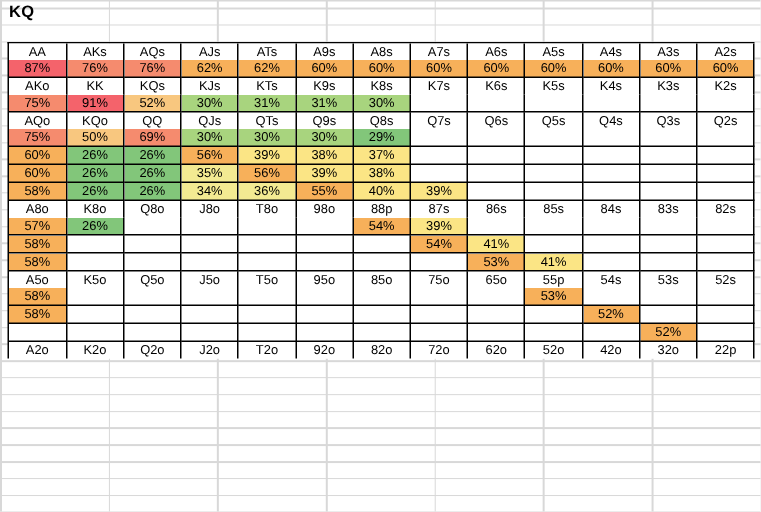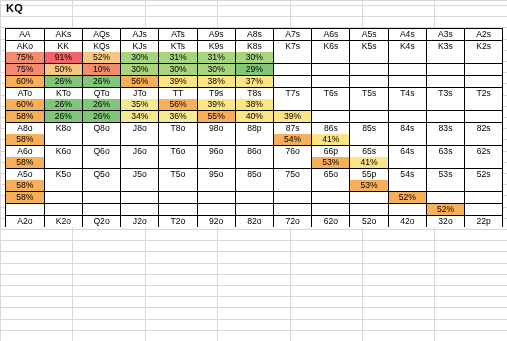--- a/index.html
+++ b/index.html
@@ -96,20 +96,35 @@
           <td class="hand">ATs</td>
           <td class="hand">A9s</td>
           <td class="hand">A8s</td>
           <td class="hand">A7s</td>
           <td class="hand">A6s</td>
           <td class="hand">A5s</td>
           <td class="hand">A4s</td>
           <td class="hand">A3s</td>
           <td class="hand">A2s</td>
         </tr>
+        <tr class="pctrow">
+          <td class="pct" style="background:#f4636b">87%</td>
+          <td class="pct" style="background:#f58b6e">76%</td>
+          <td class="pct" style="background:#f58b6e">76%</td>
+          <td class="pct" style="background:#f7b05a">62%</td>
+          <td class="pct" style="background:#f7b05a">62%</td>
+          <td class="pct" style="background:#f7b05a">60%</td>
+          <td class="pct" style="background:#f7b05a">60%</td>
+          <td class="pct" style="background:#f7b05a">60%</td>
+          <td class="pct" style="background:#f7b05a">60%</td>
+          <td class="pct" style="background:#f7b05a">60%</td>
+          <td class="pct" style="background:#f7b05a">60%</td>
+          <td class="pct" style="background:#f7b05a">60%</td>
+          <td class="pct" style="background:#f7b05a">60%</td>
+        </tr>
         <tr class="handrow">
           <td class="hand">AKo</td>
           <td class="hand">KK</td>
           <td class="hand">KQs</td>
           <td class="hand">KJs</td>
           <td class="hand">KTs</td>
           <td class="hand">K9s</td>
           <td class="hand">K8s</td>
           <td class="hand">K7s</td>
           <td class="hand">K6s</td>
@@ -126,24 +141,39 @@
           <td class="pct" style="background:#a8d47e">31%</td>
           <td class="pct" style="background:#a8d47e">31%</td>
           <td class="pct" style="background:#a8d47e">30%</td>
           <td class="pct" style="background:#ffffff"></td>
           <td class="pct" style="background:#ffffff"></td>
           <td class="pct" style="background:#ffffff"></td>
           <td class="pct" style="background:#ffffff"></td>
           <td class="pct" style="background:#ffffff"></td>
           <td class="pct" style="background:#ffffff"></td>
         </tr>
+        <tr class="handrow">
+          <td class="hand">AQo</td>
+          <td class="hand">KQo</td>
+          <td class="hand">QQ</td>
+          <td class="hand">QJs</td>
+          <td class="hand">QTs</td>
+          <td class="hand">Q9s</td>
+          <td class="hand">Q8s</td>
+          <td class="hand">Q7s</td>
+          <td class="hand">Q6s</td>
+          <td class="hand">Q5s</td>
+          <td class="hand">Q4s</td>
+          <td class="hand">Q3s</td>
+          <td class="hand">Q2s</td>
+        </tr>
         <tr class="pctrow">
           <td class="pct" style="background:#f58b6e">75%</td>
           <td class="pct" style="background:#f8c77f">50%</td>
-          <td class="pct" style="background:#f58b6e">10%</td>
+          <td class="pct" style="background:#f58b6e">69%</td>
           <td class="pct" style="background:#a8d47e">30%</td>
           <td class="pct" style="background:#a8d47e">30%</td>
           <td class="pct" style="background:#a8d47e">30%</td>
           <td class="pct" style="background:#82c67a">29%</td>
           <td class="pct" style="background:#ffffff"></td>
           <td class="pct" style="background:#ffffff"></td>
           <td class="pct" style="background:#ffffff"></td>
           <td class="pct" style="background:#ffffff"></td>
           <td class="pct" style="background:#ffffff"></td>
           <td class="pct" style="background:#ffffff"></td>
@@ -155,35 +185,20 @@
           <td class="pct" style="background:#f7b05a">56%</td>
           <td class="pct" style="background:#fbe585">39%</td>
           <td class="pct" style="background:#fbe585">38%</td>
           <td class="pct" style="background:#fbe585">37%</td>
           <td class="pct" style="background:#ffffff"></td>
           <td class="pct" style="background:#ffffff"></td>
           <td class="pct" style="background:#ffffff"></td>
           <td class="pct" style="background:#ffffff"></td>
           <td class="pct" style="background:#ffffff"></td>
           <td class="pct" style="background:#ffffff"></td>
-        </tr>
-        <tr class="handrow">
-          <td class="hand">ATo</td>
-          <td class="hand">KTo</td>
-          <td class="hand">QTo</td>
-          <td class="hand">JTo</td>
-          <td class="hand">TT</td>
-          <td class="hand">T9s</td>
-          <td class="hand">T8s</td>
-          <td class="hand">T7s</td>
-          <td class="hand">T6s</td>
-          <td class="hand">T5s</td>
-          <td class="hand">T4s</td>
-          <td class="hand">T3s</td>
-          <td class="hand">T2s</td>
         </tr>
         <tr class="pctrow">
           <td class="pct" style="background:#f7b05a">60%</td>
           <td class="pct" style="background:#82c67a">26%</td>
           <td class="pct" style="background:#82c67a">26%</td>
           <td class="pct" style="background:#f3ea92">35%</td>
           <td class="pct" style="background:#f7b05a">56%</td>
           <td class="pct" style="background:#fbe585">39%</td>
           <td class="pct" style="background:#fbe585">38%</td>
           <td class="pct" style="background:#ffffff"></td>
@@ -217,48 +232,48 @@
           <td class="hand">98o</td>
           <td class="hand">88p</td>
           <td class="hand">87s</td>
           <td class="hand">86s</td>
           <td class="hand">85s</td>
           <td class="hand">84s</td>
           <td class="hand">83s</td>
           <td class="hand">82s</td>
         </tr>
         <tr class="pctrow">
+          <td class="pct" style="background:#f7b05a">57%</td>
+          <td class="pct" style="background:#82c67a">26%</td>
+          <td class="pct" style="background:#ffffff"></td>
+          <td class="pct" style="background:#ffffff"></td>
+          <td class="pct" style="background:#ffffff"></td>
+          <td class="pct" style="background:#ffffff"></td>
+          <td class="pct" style="background:#f7b05a">54%</td>
+          <td class="pct" style="background:#fbe585">39%</td>
+          <td class="pct" style="background:#ffffff"></td>
+          <td class="pct" style="background:#ffffff"></td>
+          <td class="pct" style="background:#ffffff"></td>
+          <td class="pct" style="background:#ffffff"></td>
+          <td class="pct" style="background:#ffffff"></td>
+        </tr>
+        <tr class="pctrow">
           <td class="pct" style="background:#f7b05a">58%</td>
           <td class="pct" style="background:#ffffff"></td>
           <td class="pct" style="background:#ffffff"></td>
           <td class="pct" style="background:#ffffff"></td>
           <td class="pct" style="background:#ffffff"></td>
           <td class="pct" style="background:#ffffff"></td>
           <td class="pct" style="background:#ffffff"></td>
           <td class="pct" style="background:#f7b05a">54%</td>
           <td class="pct" style="background:#fbe585">41%</td>
           <td class="pct" style="background:#ffffff"></td>
           <td class="pct" style="background:#ffffff"></td>
           <td class="pct" style="background:#ffffff"></td>
           <td class="pct" style="background:#ffffff"></td>
-        </tr>
-        <tr class="handrow">
-          <td class="hand">A6o</td>
-          <td class="hand">K6o</td>
-          <td class="hand">Q6o</td>
-          <td class="hand">J6o</td>
-          <td class="hand">T6o</td>
-          <td class="hand">96o</td>
-          <td class="hand">86o</td>
-          <td class="hand">76o</td>
-          <td class="hand">66p</td>
-          <td class="hand">65s</td>
-          <td class="hand">64s</td>
-          <td class="hand">63s</td>
-          <td class="hand">62s</td>
         </tr>
         <tr class="pctrow">
           <td class="pct" style="background:#f7b05a">58%</td>
           <td class="pct" style="background:#ffffff"></td>
           <td class="pct" style="background:#ffffff"></td>
           <td class="pct" style="background:#ffffff"></td>
           <td class="pct" style="background:#ffffff"></td>
           <td class="pct" style="background:#ffffff"></td>
           <td class="pct" style="background:#ffffff"></td>
           <td class="pct" style="background:#ffffff"></td>

